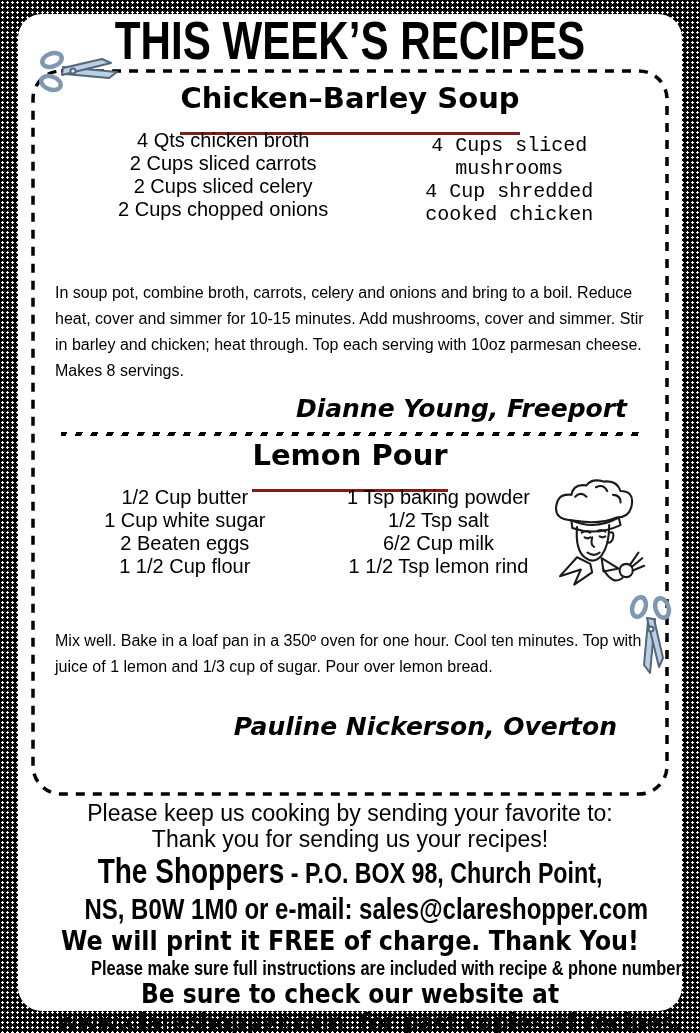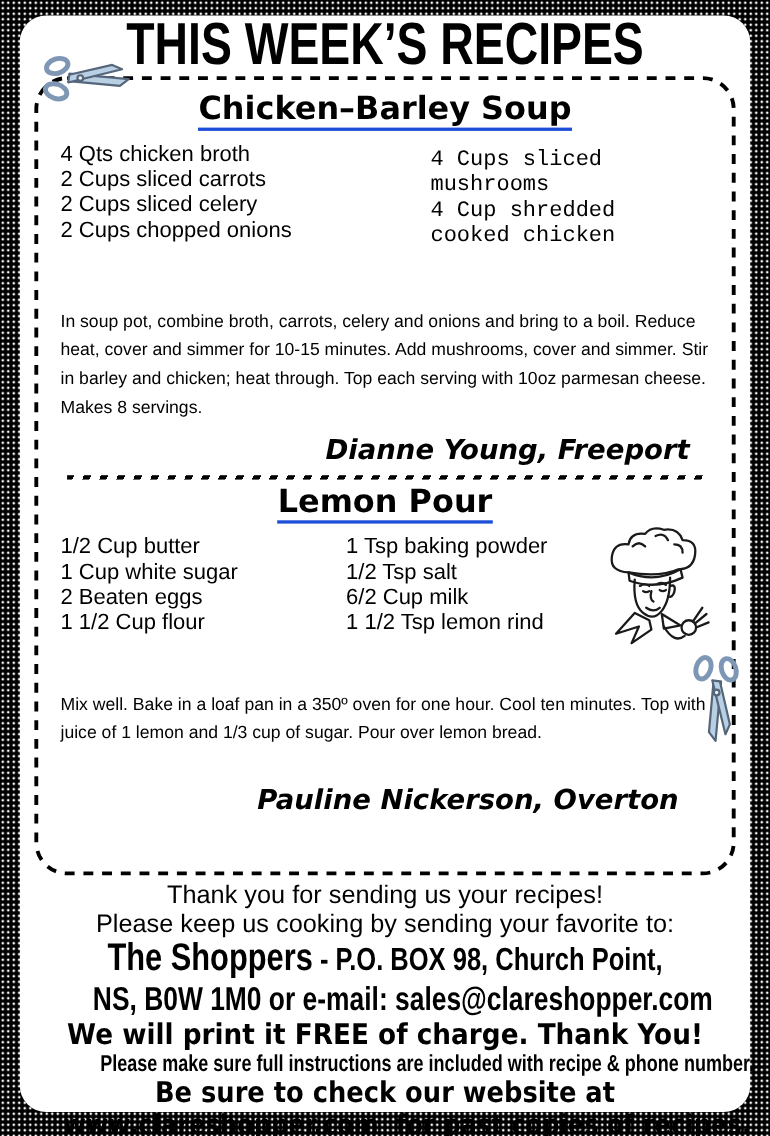--- a/index.html
+++ b/index.html
@@ -32,25 +32,25 @@
   }
   .clip-border{
     position:absolute; left:2px; top:2px;
     width:calc(100% - 4px); height:calc(100% - 4px);
     overflow:visible; pointer-events:none;
   }
   .recipe-title{
     text-align:center; font-family:"DejaVu Sans", sans-serif;
     font-size:29px; line-height:34px; font-weight:bold; margin-top:2px;
   }
-  .recipe-title span{ border-bottom:3px solid #1d4ed8; padding-bottom:1px; }
+  .recipe-title span{ border-bottom:3px solid #7f1d1d; padding-bottom:17px; }
 
   .ing-row{ display:flex; margin-top:14px; }
   .ing-col{ list-style:none; font-size:20px; line-height:23px; }
-  .ing-col li{ margin-bottom:0; }
+  .ing-col li{ margin-bottom:0;text-align:center; }
   .soup-left{ flex:0 0 57%; }
   .soup-right{ flex:0 0 40%; padding-top:5px;font-family:Liberation Mono, monospace; }
   .bread-left{ flex:0 0 44%; }
   .bread-right{ flex:0 0 42%; }
 
   .instructions{
     font-size:16px; line-height:26px; margin-top:54px; max-width:632px;
   }
   .instructions.bread{ margin-top:50px; max-width:640px; }
 
@@ -189,22 +189,22 @@
           <li>1 1/2 Tsp lemon rind</li>
         </ul>
       </div>
 
       <p class="instructions bread">Mix well. Bake in a loaf pan in a 350º oven for one hour. Cool ten minutes. Top with juice of 1 lemon and 1/3 cup of sugar. Pour over lemon bread.</p>
 
       <div class="attribution second">Pauline Nickerson, Overton</div>
     </div>
 
     <div class="footer">
+      <div class="f-reg">Please keep us cooking by sending your favorite to:</div>
       <div class="f-reg">Thank you for sending us your recipes!</div>
-      <div class="f-reg">Please keep us cooking by sending your favorite to:</div>
 
       <div class="f-shoppers cond">
         <span class="big">The Shoppers</span>
         <span>- P.O. BOX 98, Church Point,</span>
       </div>
       <div class="f-ns cond">NS, B0W 1M0 or e-mail: sales@clareshopper.com</div>
 
       <div class="f-free cond">We will print it FREE of charge. Thank You!</div>
       <div class="f-note cond">Please make sure full instructions are included with recipe &amp; phone number.</div>
 

